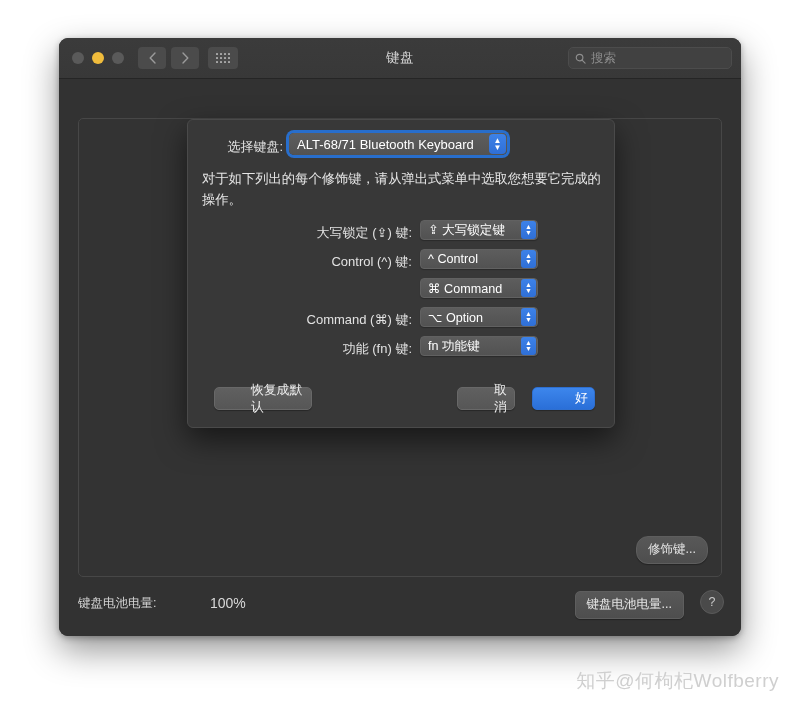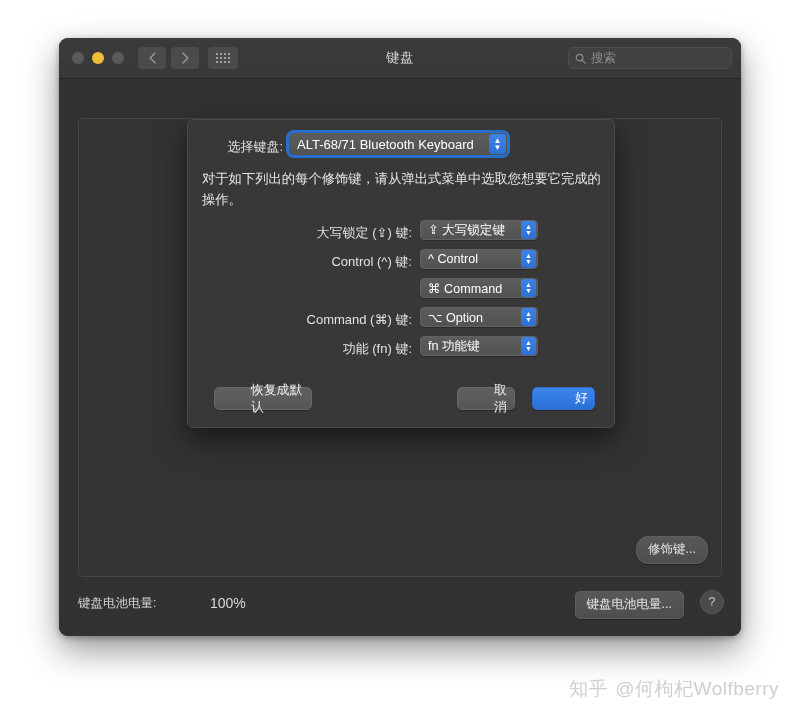--- a/index.html
+++ b/index.html
@@ -365,24 +365,23 @@
     color: #ffffff;
   }
   .btn-restore { left: 26px; width: 98px; }
   .btn-cancel  { right: 99px; width: 58px; }
   .btn-ok      { right: 19px; width: 63px; }
 
   
   .watermark {
     position: absolute;
     right: 20px;
-    bottom: 8px;
+    bottom: 16px;
     display: flex;
     align-items: baseline;
-    gap: 7px;
     color: #d2d2d2;
     font-size: 19px;
     letter-spacing: 0.5px;
     user-select: none;
   }
   .watermark .wm-logo { color: #cfcfcf; }
   .watermark .wm-handle { color: #cfcfcf; }
 </style>
 </head>
 <body>

